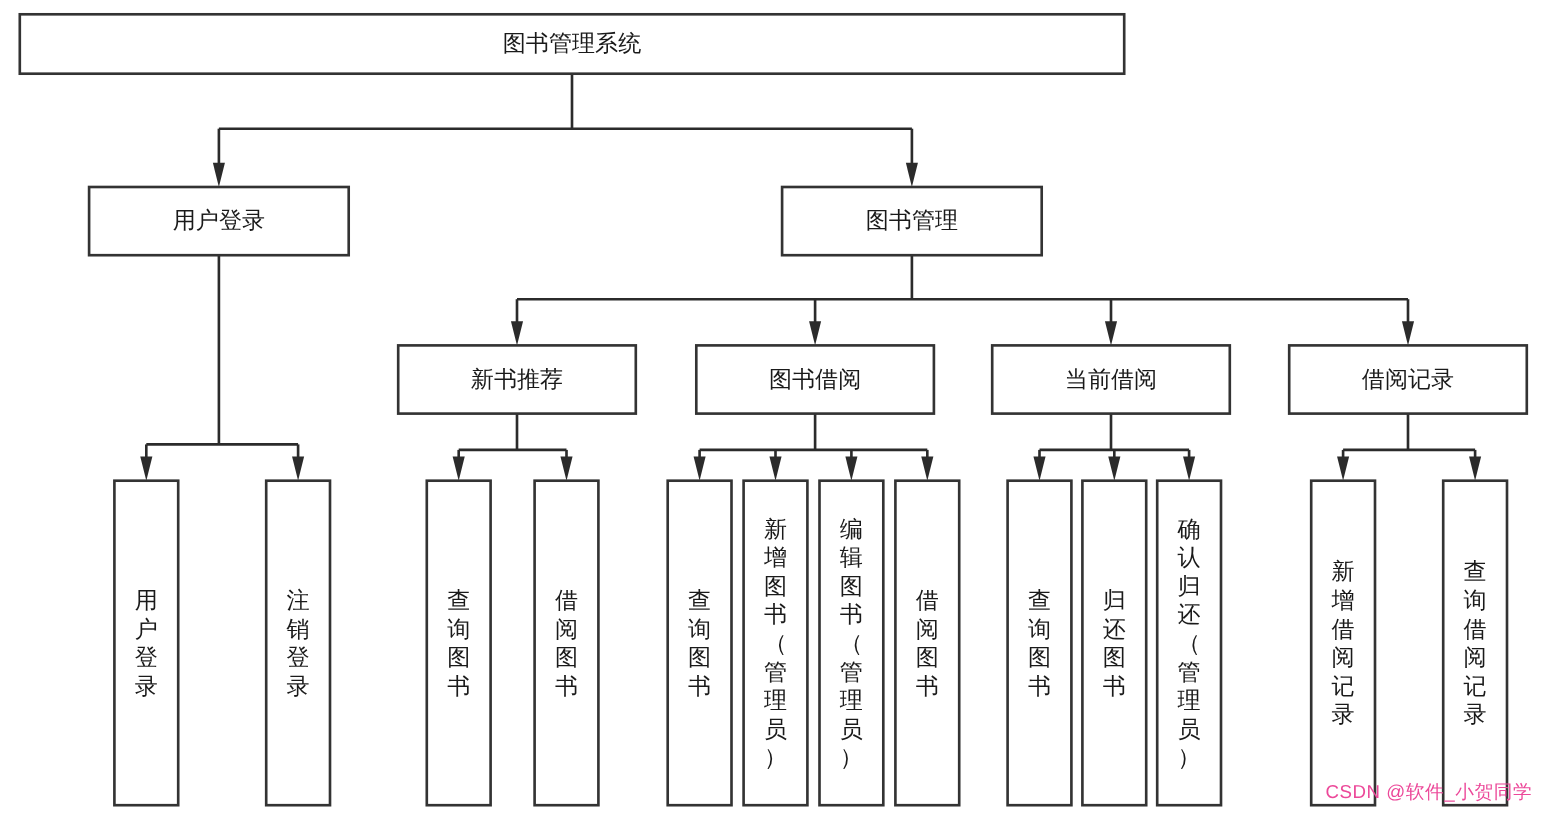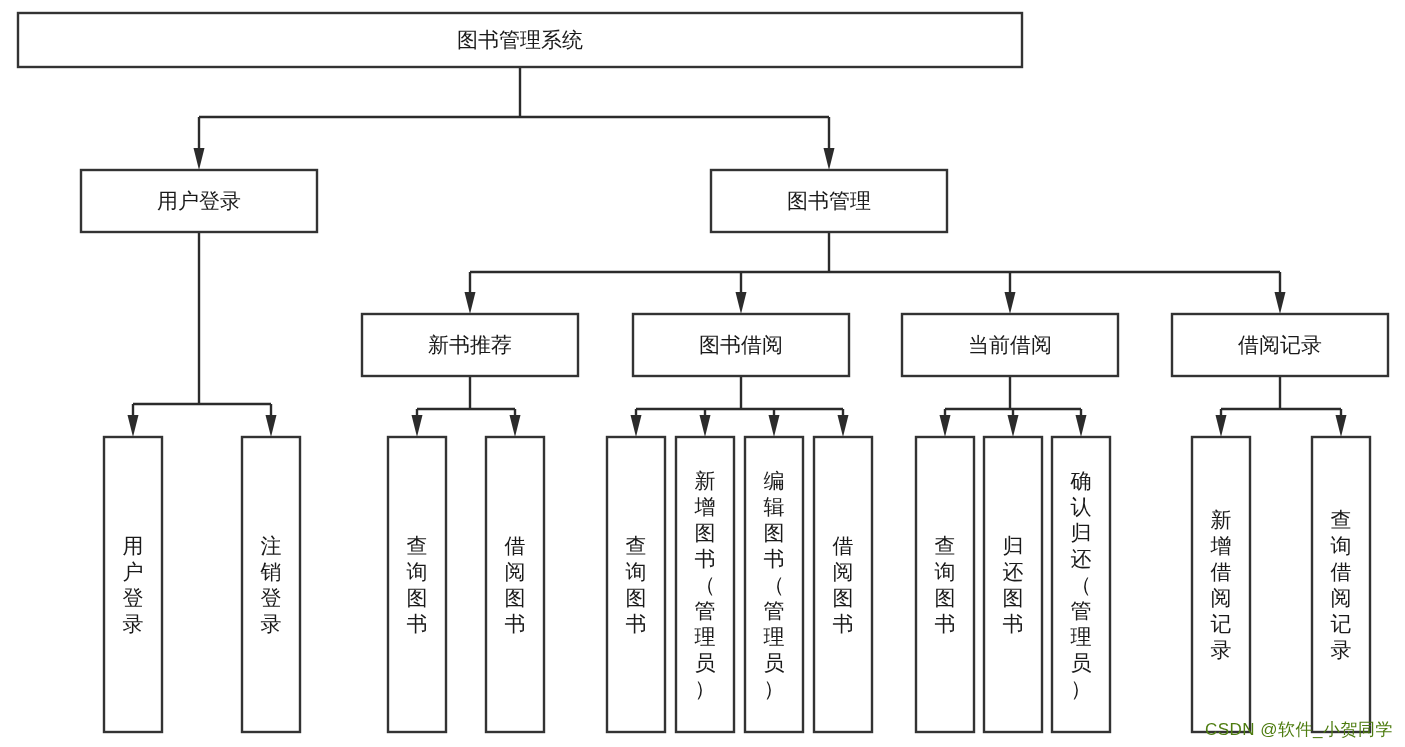--- a/index.html
+++ b/index.html
@@ -52,24 +52,24 @@
     stroke-width: 2.4;
     fill: none;
   }
   .arrow-head {
     fill: #2b2b2b;
     stroke: none;
   }
   .watermark {
     position: absolute;
     right: 12px;
-    bottom: 6px;
+    bottom: 16px;
     font-family: "Liberation Sans", "DejaVu Sans", sans-serif;
     font-size: 17px;
-    color: #4d7c0f;
+    color: #ec4899;
     white-space: nowrap;
     letter-spacing: 0.5px;
     pointer-events: none;
     user-select: none;
   }
 </style>
 </head>
 <body>
 
 <div id="diagram-root">

